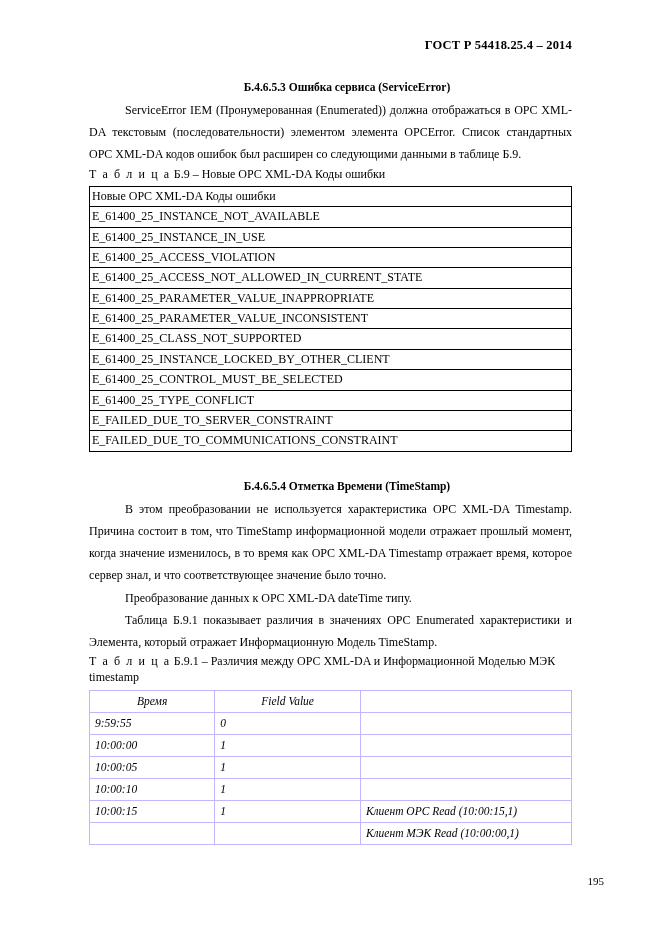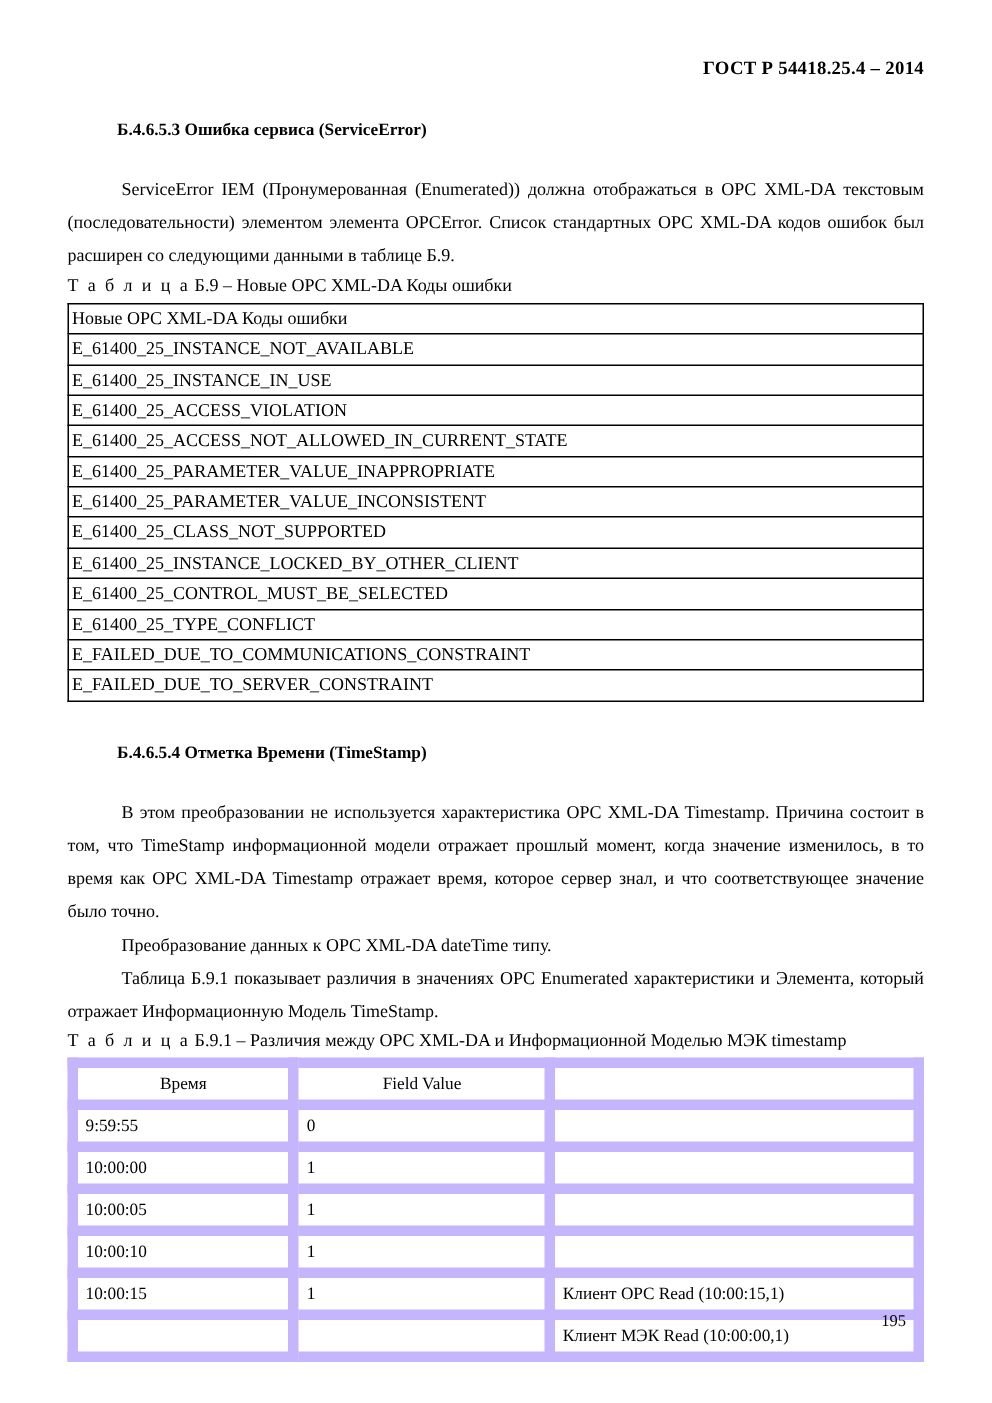--- a/index.html
+++ b/index.html
@@ -13,44 +13,45 @@
     font-family: "Liberation Serif", serif;
     color: #000000;
     position: relative;
     overflow: hidden;
   }
   .page {
     position: relative;
     width: 661px;
     height: 935px;
     box-sizing: border-box;
-    padding: 0 45px;
+    padding: 0 89px;
   }
   .header {
     text-align: right;
     font-size: 12.5px;
     font-weight: bold;
     padding-top: 38px;
     letter-spacing: 0.2px;
   }
   .heading {
     font-size: 11.5px;
     font-weight: bold;
     margin-top: 28px;
     margin-left: 33px;
+    text-align: center;
   }
   p.body-par {
     font-size: 12px;
     text-align: justify;
     line-height: 1.85;
     margin: 0;
     text-indent: 36px;
   }
   .par-block {
-    margin-top: 22px;
+    margin-top: 6px;
   }
   .table-caption {
     font-size: 12px;
     margin-bottom: 4px;
     line-height: 1.35;
   }
   .sp-out {
     letter-spacing: 1.6px;
   }
   table.codes {
@@ -64,25 +65,26 @@
     line-height: 1.45;
     height: 16px;
   }
   table.diff {
     border-collapse: collapse;
     width: 100%;
     font-size: 11.5px;
     table-layout: fixed;
   }
   table.diff td {
-    border: 7px solid #c4b5fd;
+    border: 1px solid #c4b5fd;
     padding: 2px 5px;
     line-height: 1.4;
     height: 17px;
     vertical-align: middle;
+    font-style: italic;
   }
   table.diff td.c1 { width: 25.5%; }
   table.diff td.c2 { width: 30%; }
   table.diff td.c3 { width: 44.5%; }
   table.diff td.hdr { text-align: center; }
   .page-number {
     position: absolute;
     right: 57px;
     bottom: 48px;
     font-size: 11px;
@@ -135,24 +137,24 @@
       <tr>
           <td>E_61400_25_INSTANCE_LOCKED_BY_OTHER_CLIENT</td>
         </tr>
       <tr>
           <td>E_61400_25_CONTROL_MUST_BE_SELECTED</td>
         </tr>
       <tr>
           <td>E_61400_25_TYPE_CONFLICT</td>
         </tr>
       <tr>
+          <td>E_FAILED_DUE_TO_SERVER_CONSTRAINT</td>
+        </tr>
+      <tr>
           <td>E_FAILED_DUE_TO_COMMUNICATIONS_CONSTRAINT</td>
-        </tr>
-      <tr>
-          <td>E_FAILED_DUE_TO_SERVER_CONSTRAINT</td>
         </tr>
     </tbody>
   </table>
 
   <div class="heading">Б.4.6.5.4 Отметка Времени (TimeStamp)</div>
 
   <div class="par-block">
     <p class="body-par">В этом преобразовании не используется характеристика OPC XML-DA Timestamp. Причина состоит в том, что TimeStamp информационной модели отражает прошлый момент, когда значение изменилось, в то время как OPC XML-DA Timestamp отражает время, которое сервер знал, и что соответствующее значение было точно.</p>
     <p class="body-par">Преобразование данных к OPC XML-DA dateTime типу.</p>
     <p class="body-par">Таблица Б.9.1 показывает различия в значениях OPC Enumerated характеристики и Элемента, который отражает Информационную Модель TimeStamp.</p>

